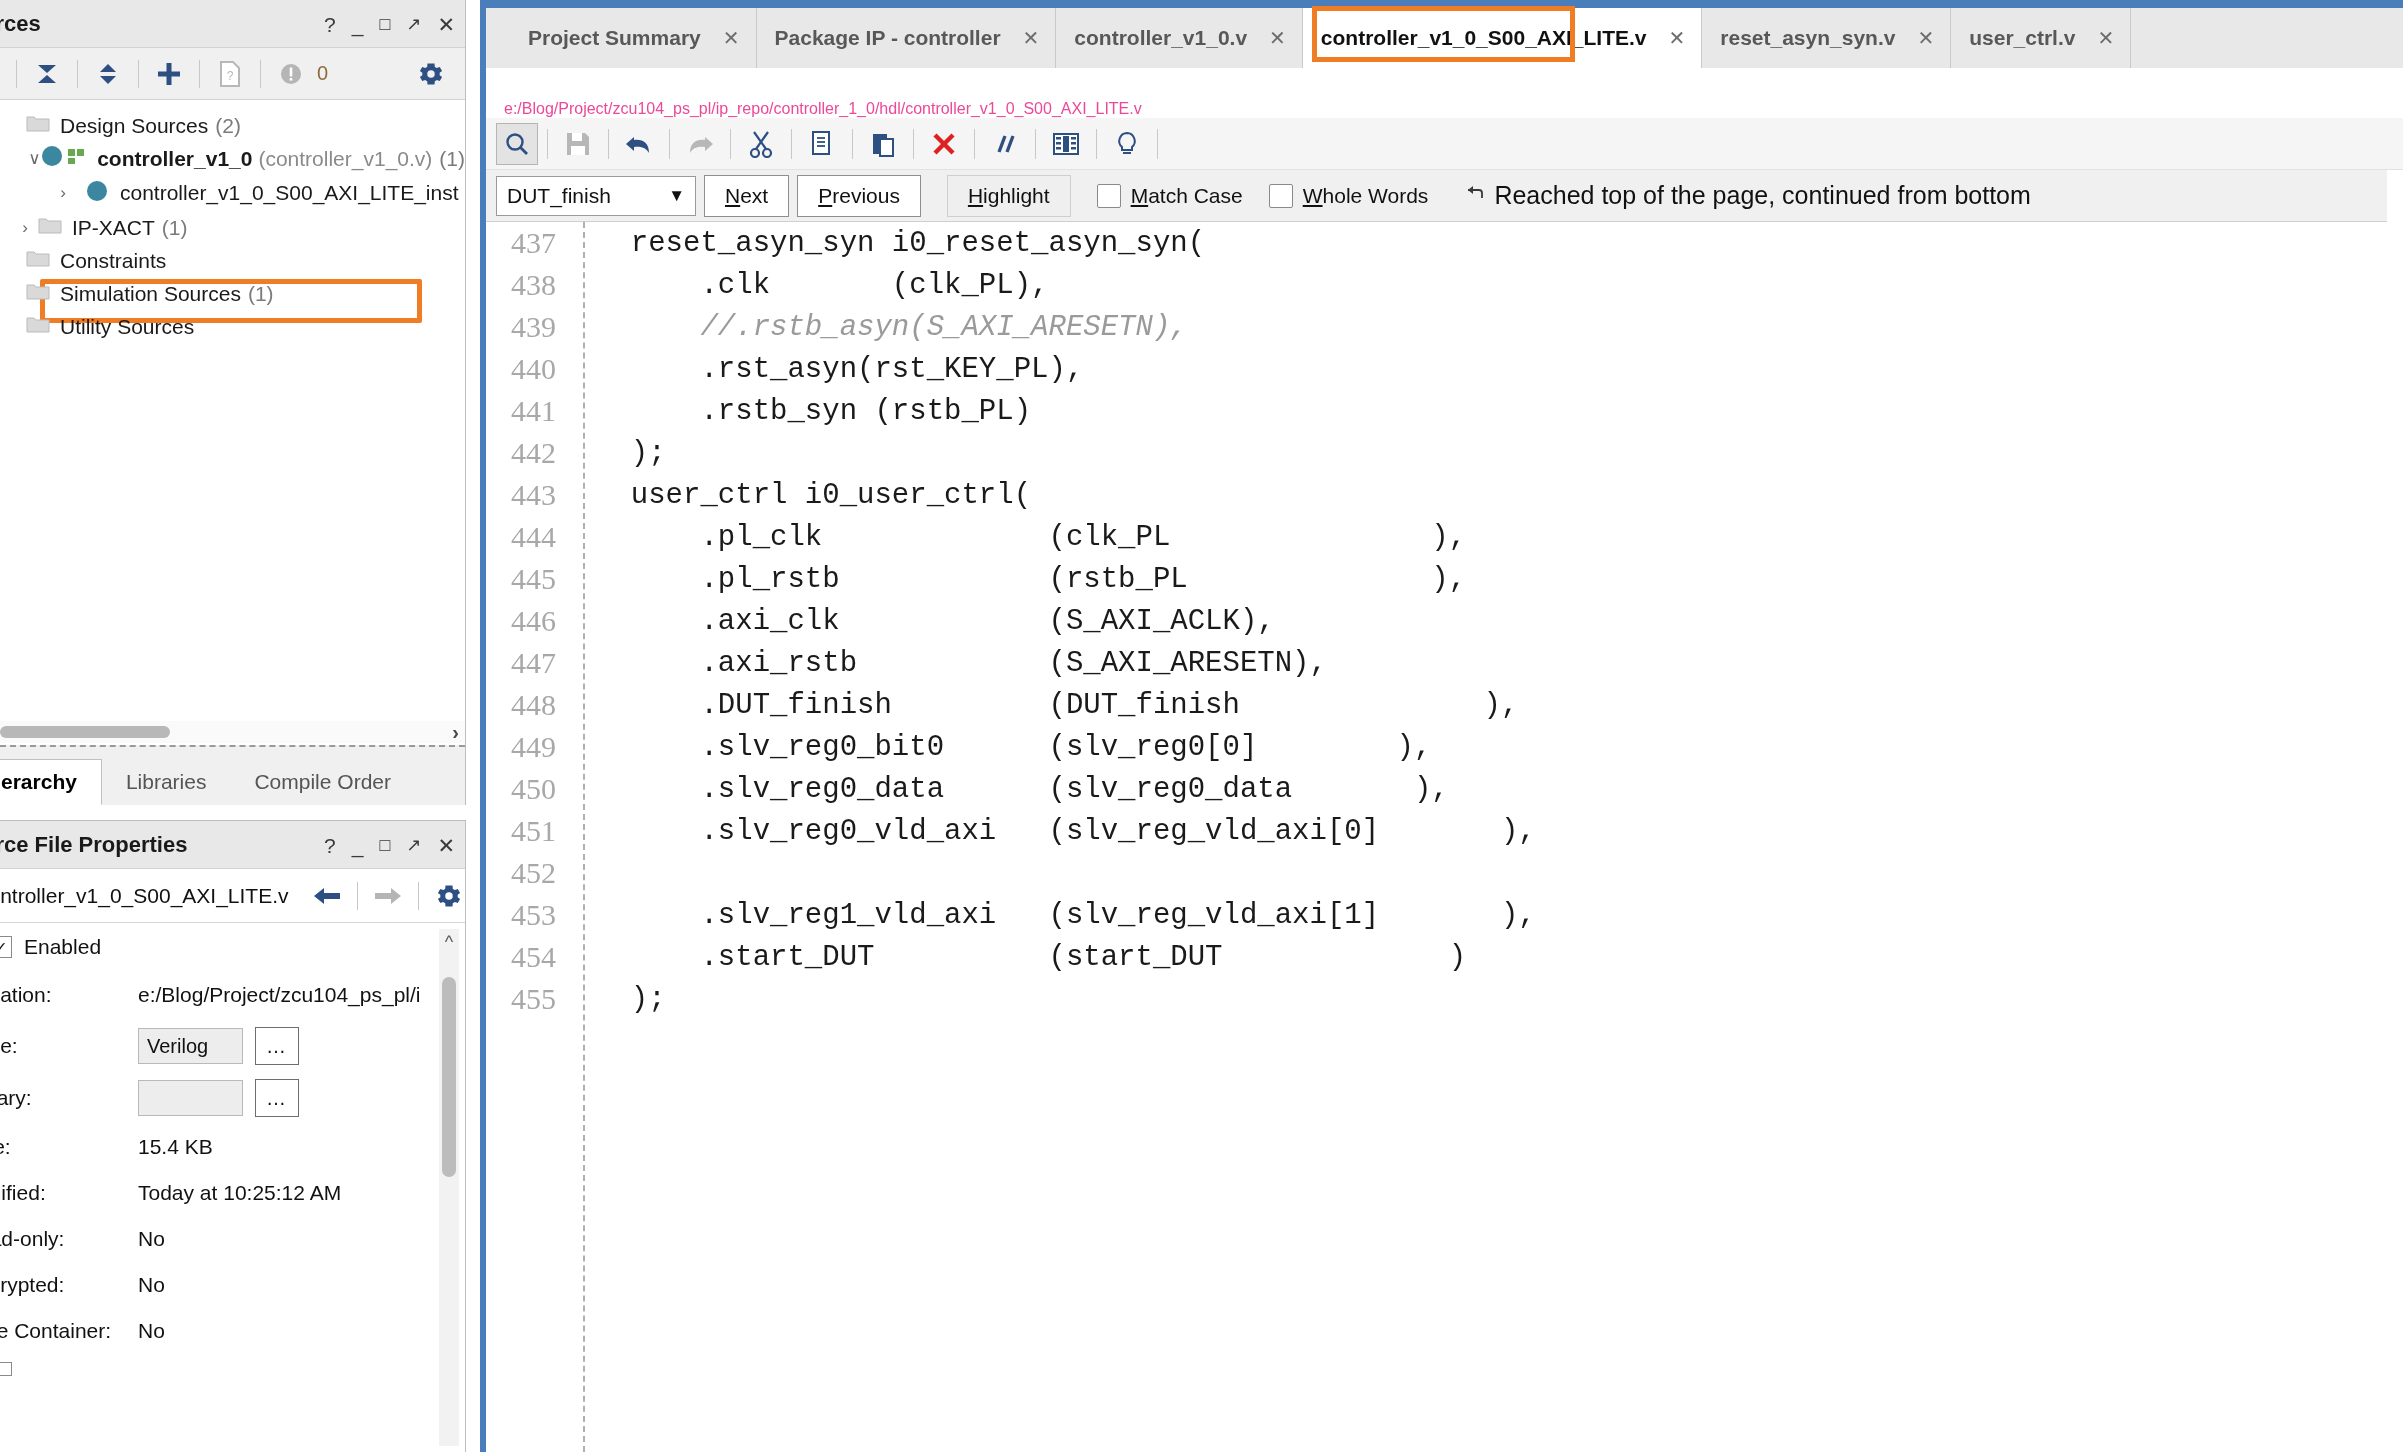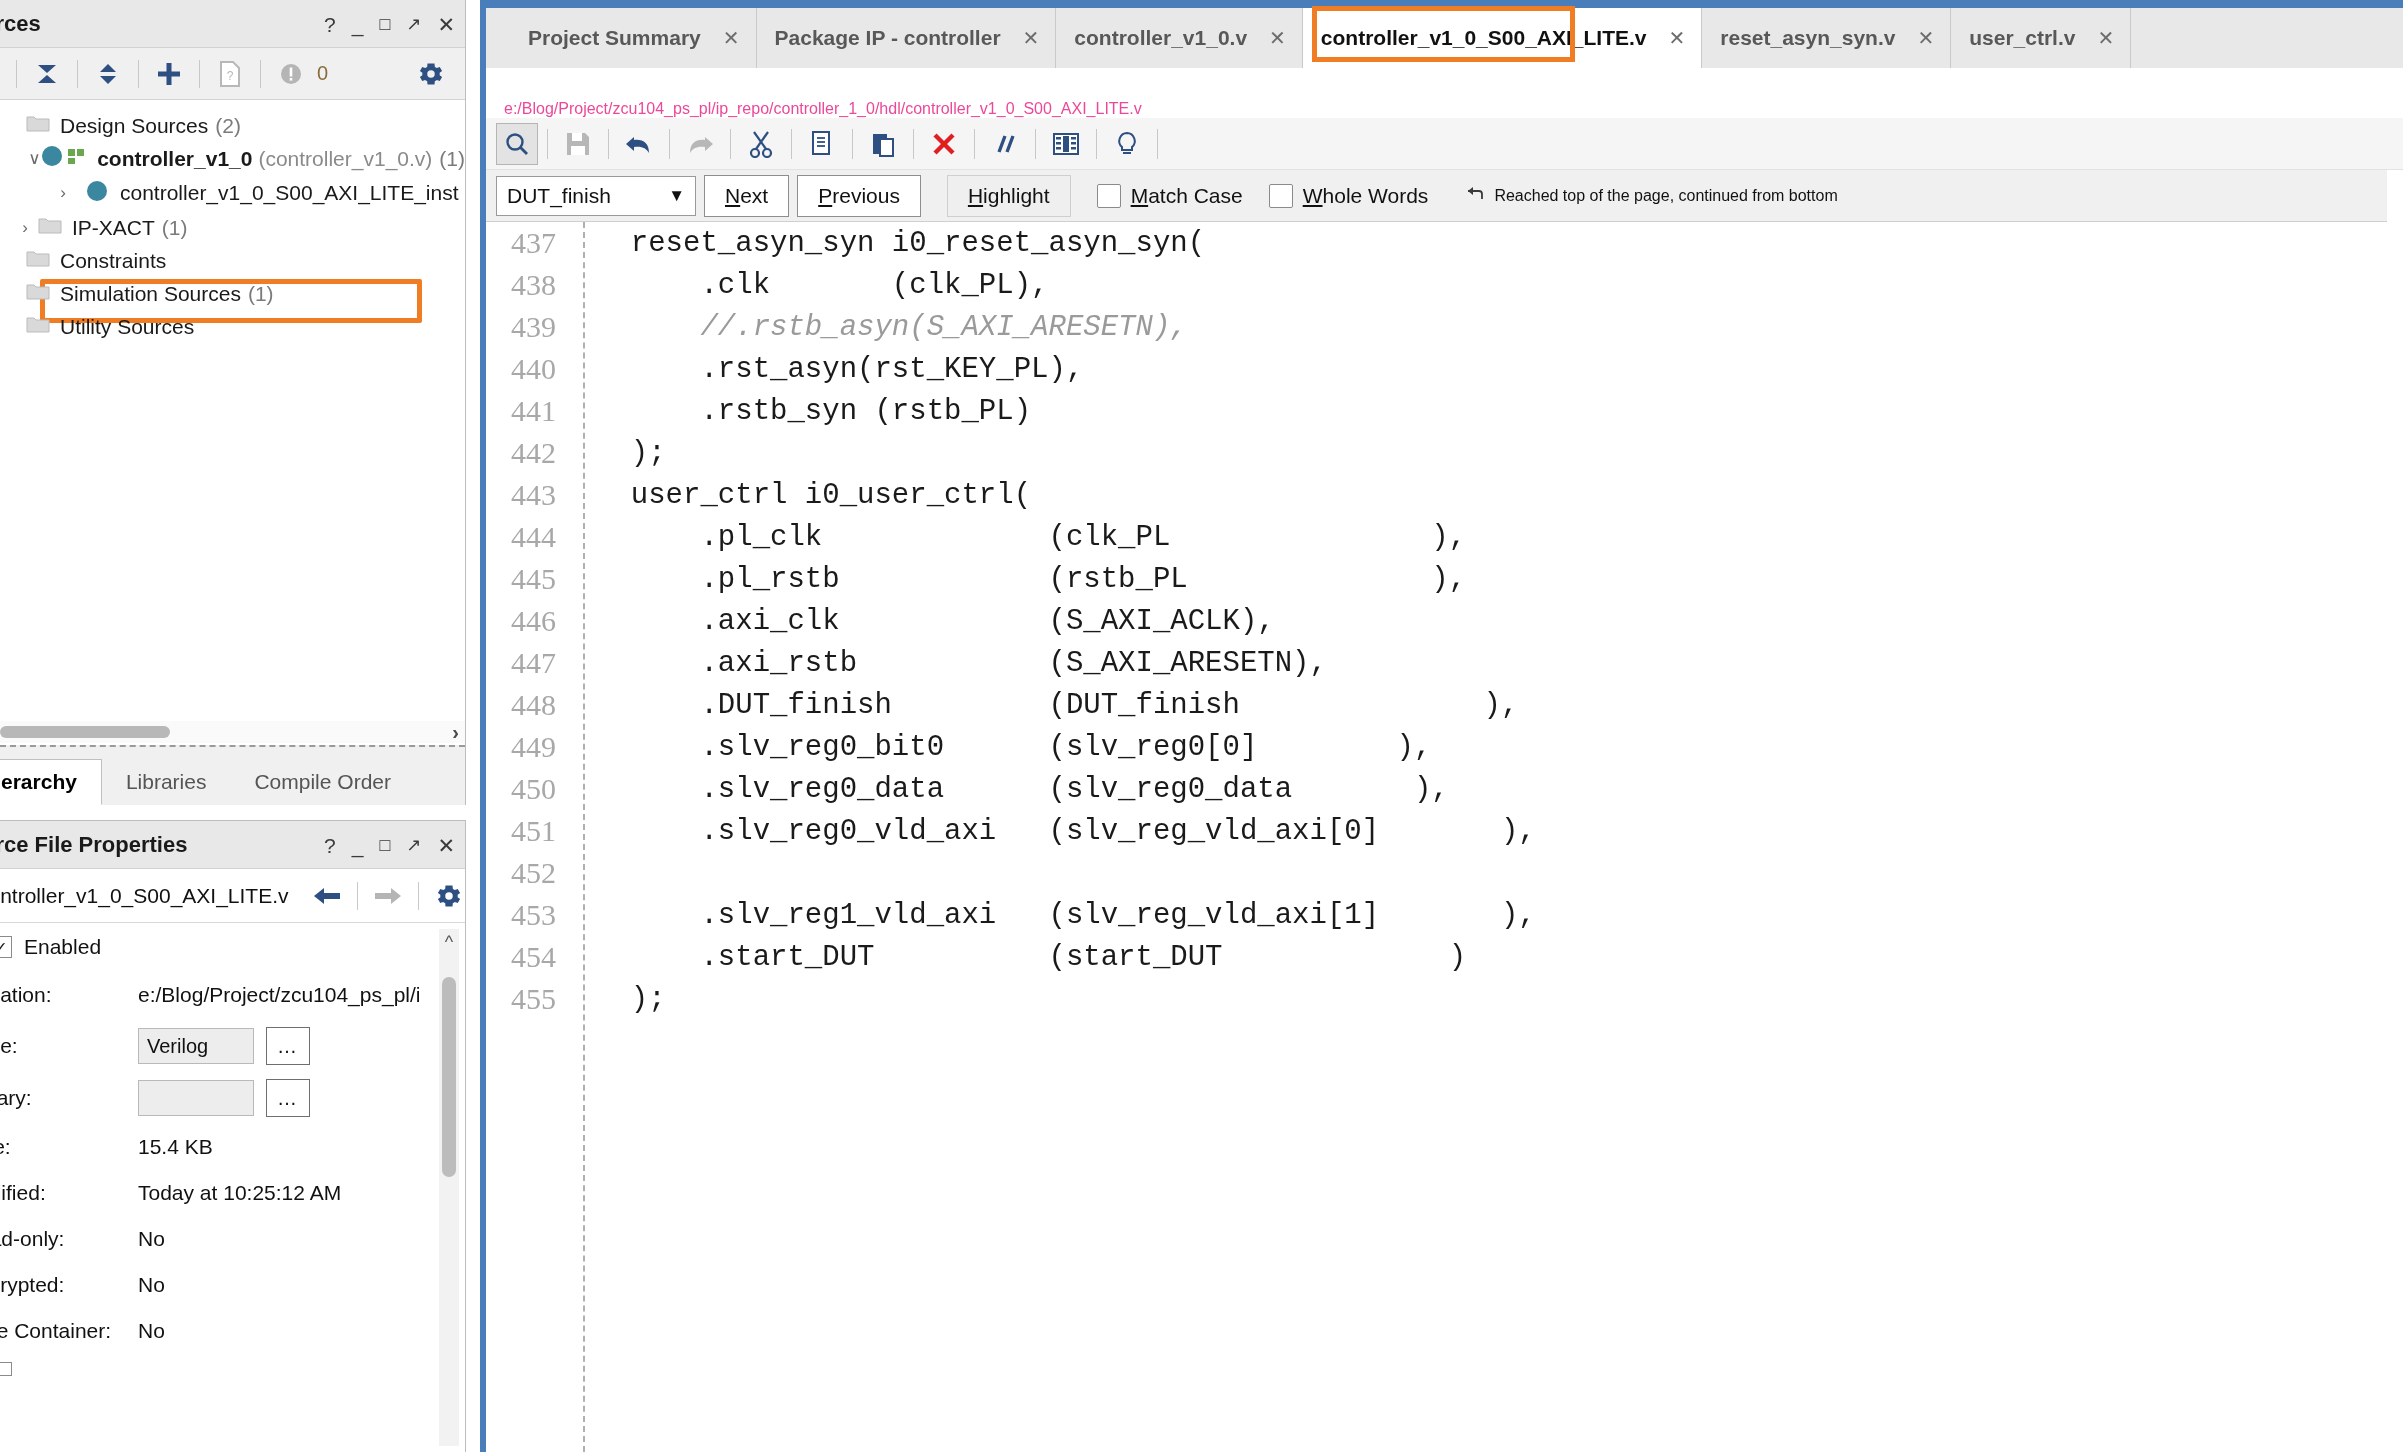--- a/index.html
+++ b/index.html
@@ -150,21 +150,21 @@
     background: #ffffff; overflow: hidden;
   }
   .prop-row {
     display: flex; align-items: center;
     height: 34px; font-size: 21px; color: #111;
     margin-bottom: 0px;
   }
   .prop-key { width: 160px; margin-left: -22px; white-space: nowrap; }
   .prop-val { white-space: nowrap; }
   .mini-input {
-    width: 116px; height: 36px; background: #ededed;
+    width: 105px; height: 36px; background: #ededed;
     border: 1px solid #b9b9b9; font-size: 20px; color: #111;
     display: flex; align-items: center; padding-left: 8px;
   }
   .dots-btn {
     width: 44px; height: 38px; border: 1px solid #6e6e6e; background: #fff;
     margin-left: 12px; display: flex; align-items: center; justify-content: center;
     font-size: 20px; letter-spacing: 2px; color: #111; cursor: pointer;
   }
   .cbx {
     width: 22px; height: 22px; border: 1px solid #8a8a8a; background: #fff;
@@ -267,21 +267,21 @@
   .chk-wrap {
     display: flex; align-items: center; margin-left: 26px;
     font-size: 21px; color: #111; cursor: pointer;
   }
   .chk-box {
     width: 24px; height: 24px; border: 1px solid #8a8a8a; background: #fff;
     margin-right: 10px; border-radius: 2px;
   }
   .find-status {
     display: flex; align-items: center; margin-left: 36px;
-    font-size: 16px; color: #111; white-space: nowrap;
+    font-size: 25px; color: #111; white-space: nowrap;
   }
 
   
   #code-area {
     position: absolute; left: 6px; top: 222px; right: 0; bottom: 0;
     background: #ffffff;
     overflow: hidden;
   }
   #gutter-line {
     position: absolute; left: 97px; top: 0; bottom: 0;

